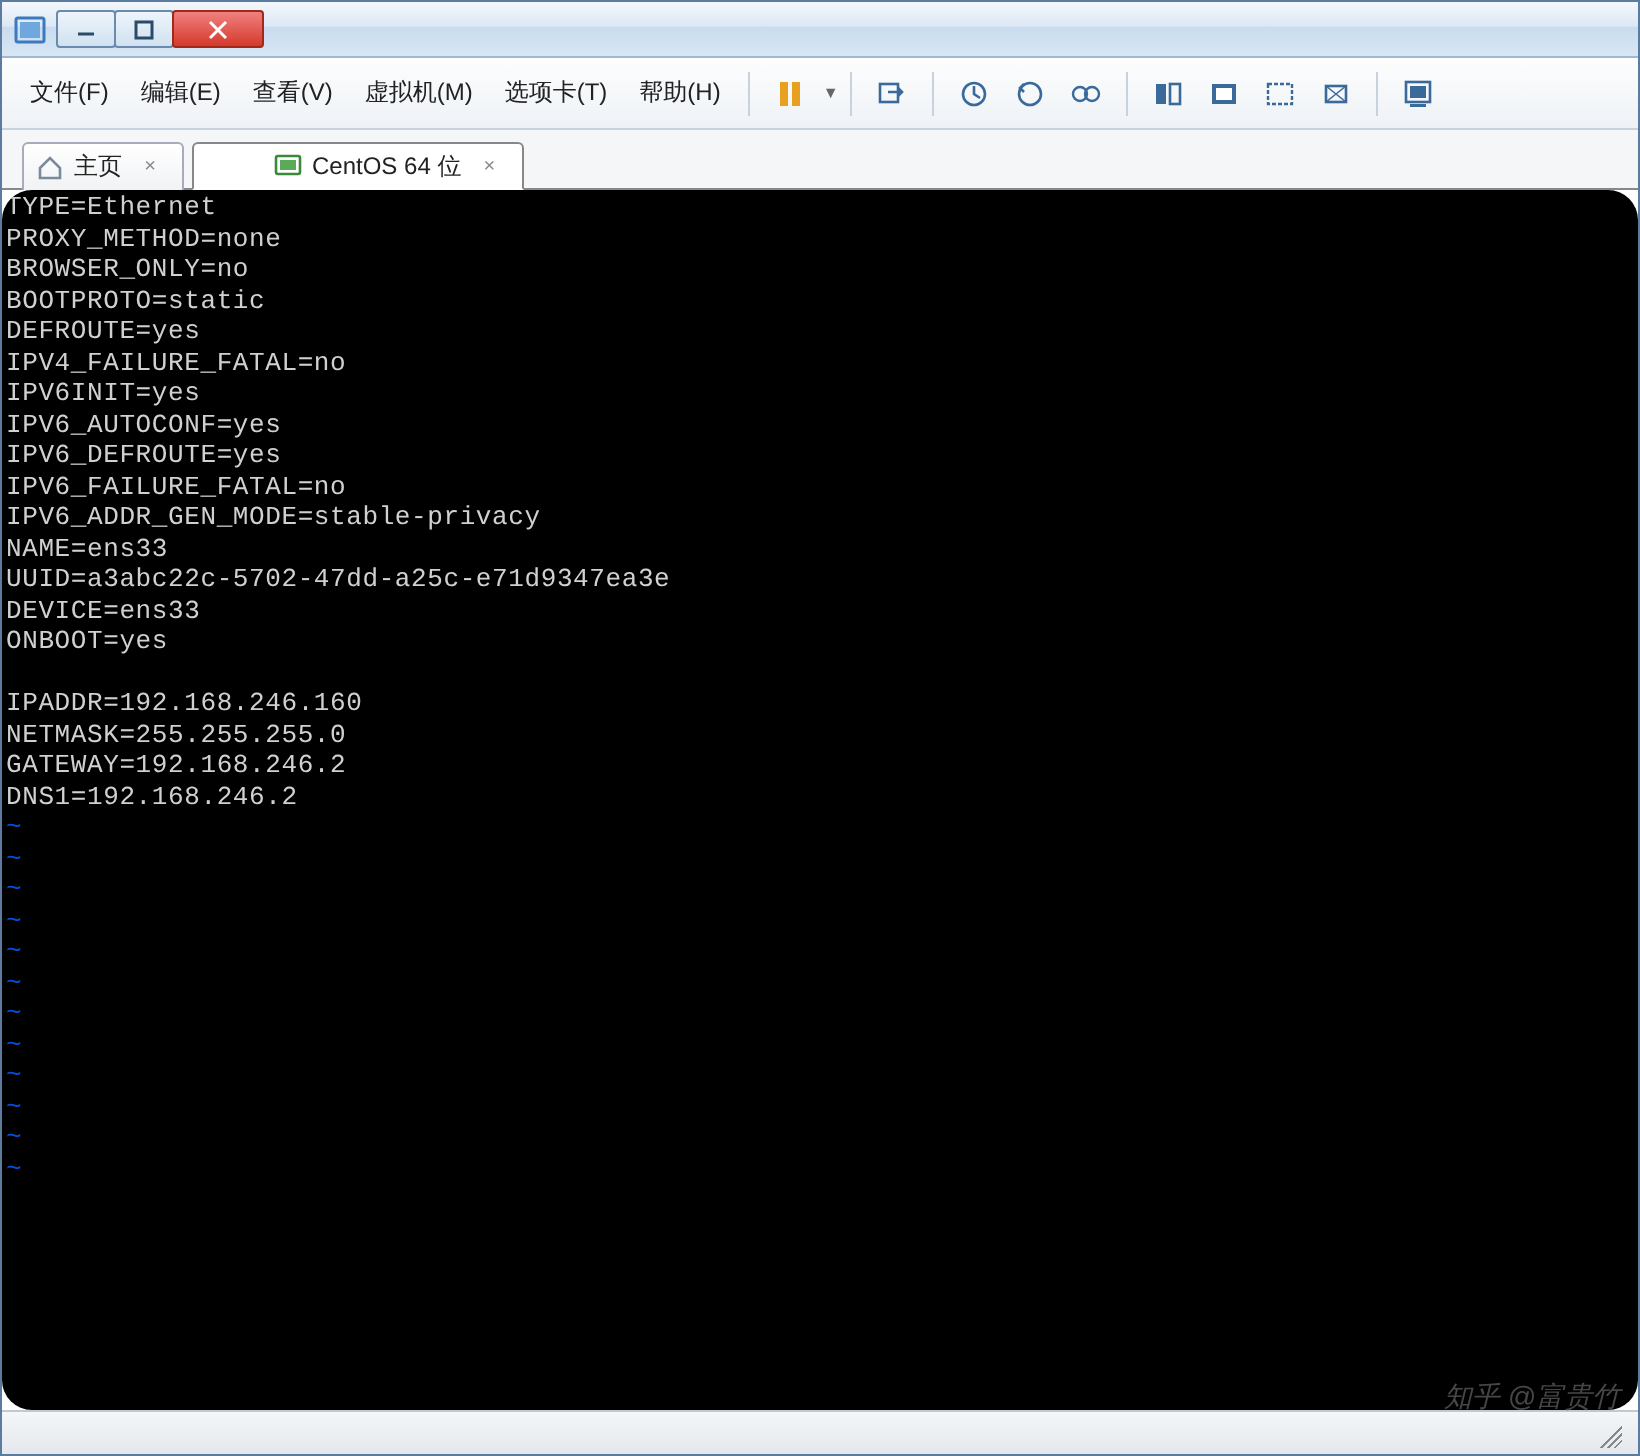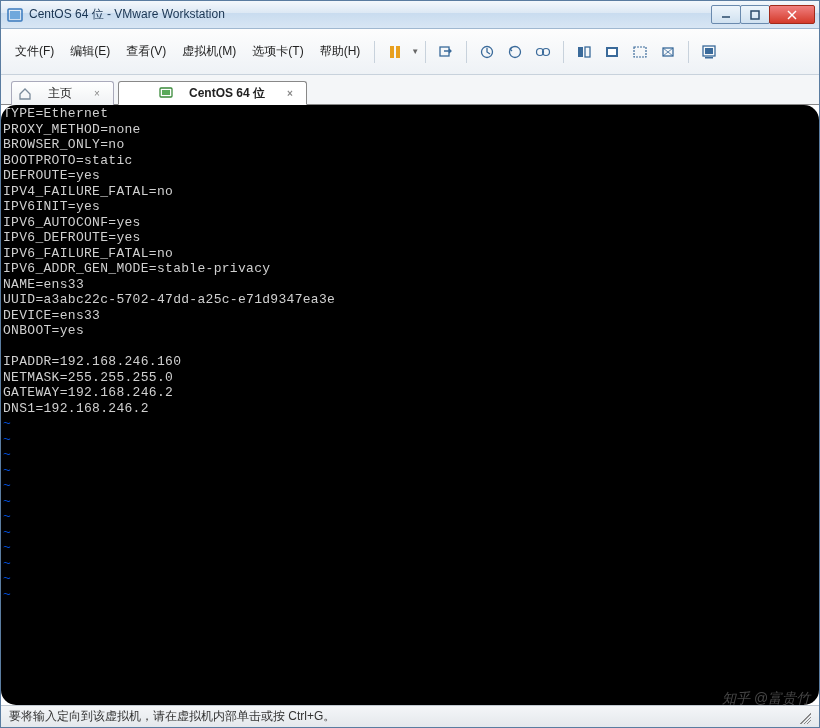--- a/index.html
+++ b/index.html
@@ -56,21 +56,21 @@
       border-radius: 2px;
     }
     .win-btn.close {
       background: linear-gradient(to bottom, #f08080, #d43a2a);
       color: #fff;
       border-color: #a02a1a;
       width: 46px;
     }
     
     .menubar {
-      height: 46px;
+      height: 36px;
       background: linear-gradient(to bottom, #fdfdfd, #eef2f6);
       border-bottom: 1px solid #c8d2dc;
       display: flex;
       align-items: center;
       padding: 0 6px;
     }
     .menu-item {
       padding: 4px 8px;
       color: #222;
       font-size: 12px;
@@ -111,31 +111,31 @@
     .tab {
       height: 24px;
       padding: 0 10px 0 6px;
       border: 1px solid #aab;
       border-bottom: none;
       background: linear-gradient(to bottom, #fff, #f0f2f4);
       border-radius: 3px 3px 0 0;
       margin-right: 4px;
       display: flex;
       align-items: center;
-      gap: 16px;
+      gap: 5px;
       font-size: 12px;
       color: #222;
       position: relative;
       bottom: -1px;
     }
     .tab.active {
       background: #fff;
       border-color: #888;
       border-bottom: 1px solid #fff;
-      font-weight: bold;
+      font-weight: normal;
       padding-left: 40px;
     }
     .tab-icon {
       width: 14px; height: 14px;
       display: inline-flex;
     }
     .tab-close {
       width: 12px; height: 12px;
       font-size: 10px;
       color: #888;
@@ -195,21 +195,20 @@
 
 <div class="window">
 
   <div class="titlebar">
     <span class="title-icon">
       <svg viewBox="0 0 16 16">
           <rect x="1" y="2" width="14" height="12" rx="1" fill="none" stroke="#3a7abd" stroke-width="1.5"></rect>
           <rect x="3" y="4" width="10" height="8" fill="#6fa8dc"></rect>
         </svg>
     </span>
-    <span class="title-text">CentOS 64 位 - VMware Workstation</span>
     <div class="win-controls">
       <div class="win-btn">
           <svg width="10" height="10">
             <line x1="1" y1="7" x2="9" y2="7" stroke="#2a4a6a" stroke-width="1.5"></line>
           </svg>
         </div>
       <div class="win-btn">
           <svg width="10" height="10">
             <rect x="1" y="1" width="8" height="8" fill="none" stroke="#2a4a6a" stroke-width="1.5"></rect>
           </svg>
@@ -321,19 +320,18 @@
           </svg>
       </span>
       <span>CentOS 64 位</span>
       <span class="tab-close">×</span>
     </div>
   </div>
 
   <div class="terminal" id="terminal"><div class="term-line">TYPE=Ethernet</div><div class="term-line">PROXY_METHOD=none</div><div class="term-line">BROWSER_ONLY=no</div><div class="term-line">BOOTPROTO=static</div><div class="term-line">DEFROUTE=yes</div><div class="term-line">IPV4_FAILURE_FATAL=no</div><div class="term-line">IPV6INIT=yes</div><div class="term-line">IPV6_AUTOCONF=yes</div><div class="term-line">IPV6_DEFROUTE=yes</div><div class="term-line">IPV6_FAILURE_FATAL=no</div><div class="term-line">IPV6_ADDR_GEN_MODE=stable-privacy</div><div class="term-line">NAME=ens33</div><div class="term-line">UUID=a3abc22c-5702-47dd-a25c-e71d9347ea3e</div><div class="term-line">DEVICE=ens33</div><div class="term-line">ONBOOT=yes</div><div class="term-line"></div><div class="term-line">IPADDR=192.168.246.160</div><div class="term-line">NETMASK=255.255.255.0</div><div class="term-line">GATEWAY=192.168.246.2</div><div class="term-line">DNS1=192.168.246.2</div><div class="term-line tilde">~</div><div class="term-line tilde">~</div><div class="term-line tilde">~</div><div class="term-line tilde">~</div><div class="term-line tilde">~</div><div class="term-line tilde">~</div><div class="term-line tilde">~</div><div class="term-line tilde">~</div><div class="term-line tilde">~</div><div class="term-line tilde">~</div><div class="term-line tilde">~</div><div class="term-line tilde">~</div></div>
 
   <div class="statusbar">
-    <span>要将输入定向到该虚拟机，请在虚拟机内部单击或按 Ctrl+G。</span>
     <span class="resize-grip"></span>
   </div>
 
 </div>
 
 <div class="watermark">知乎 @富贵竹</div>
 
 </body></html>

